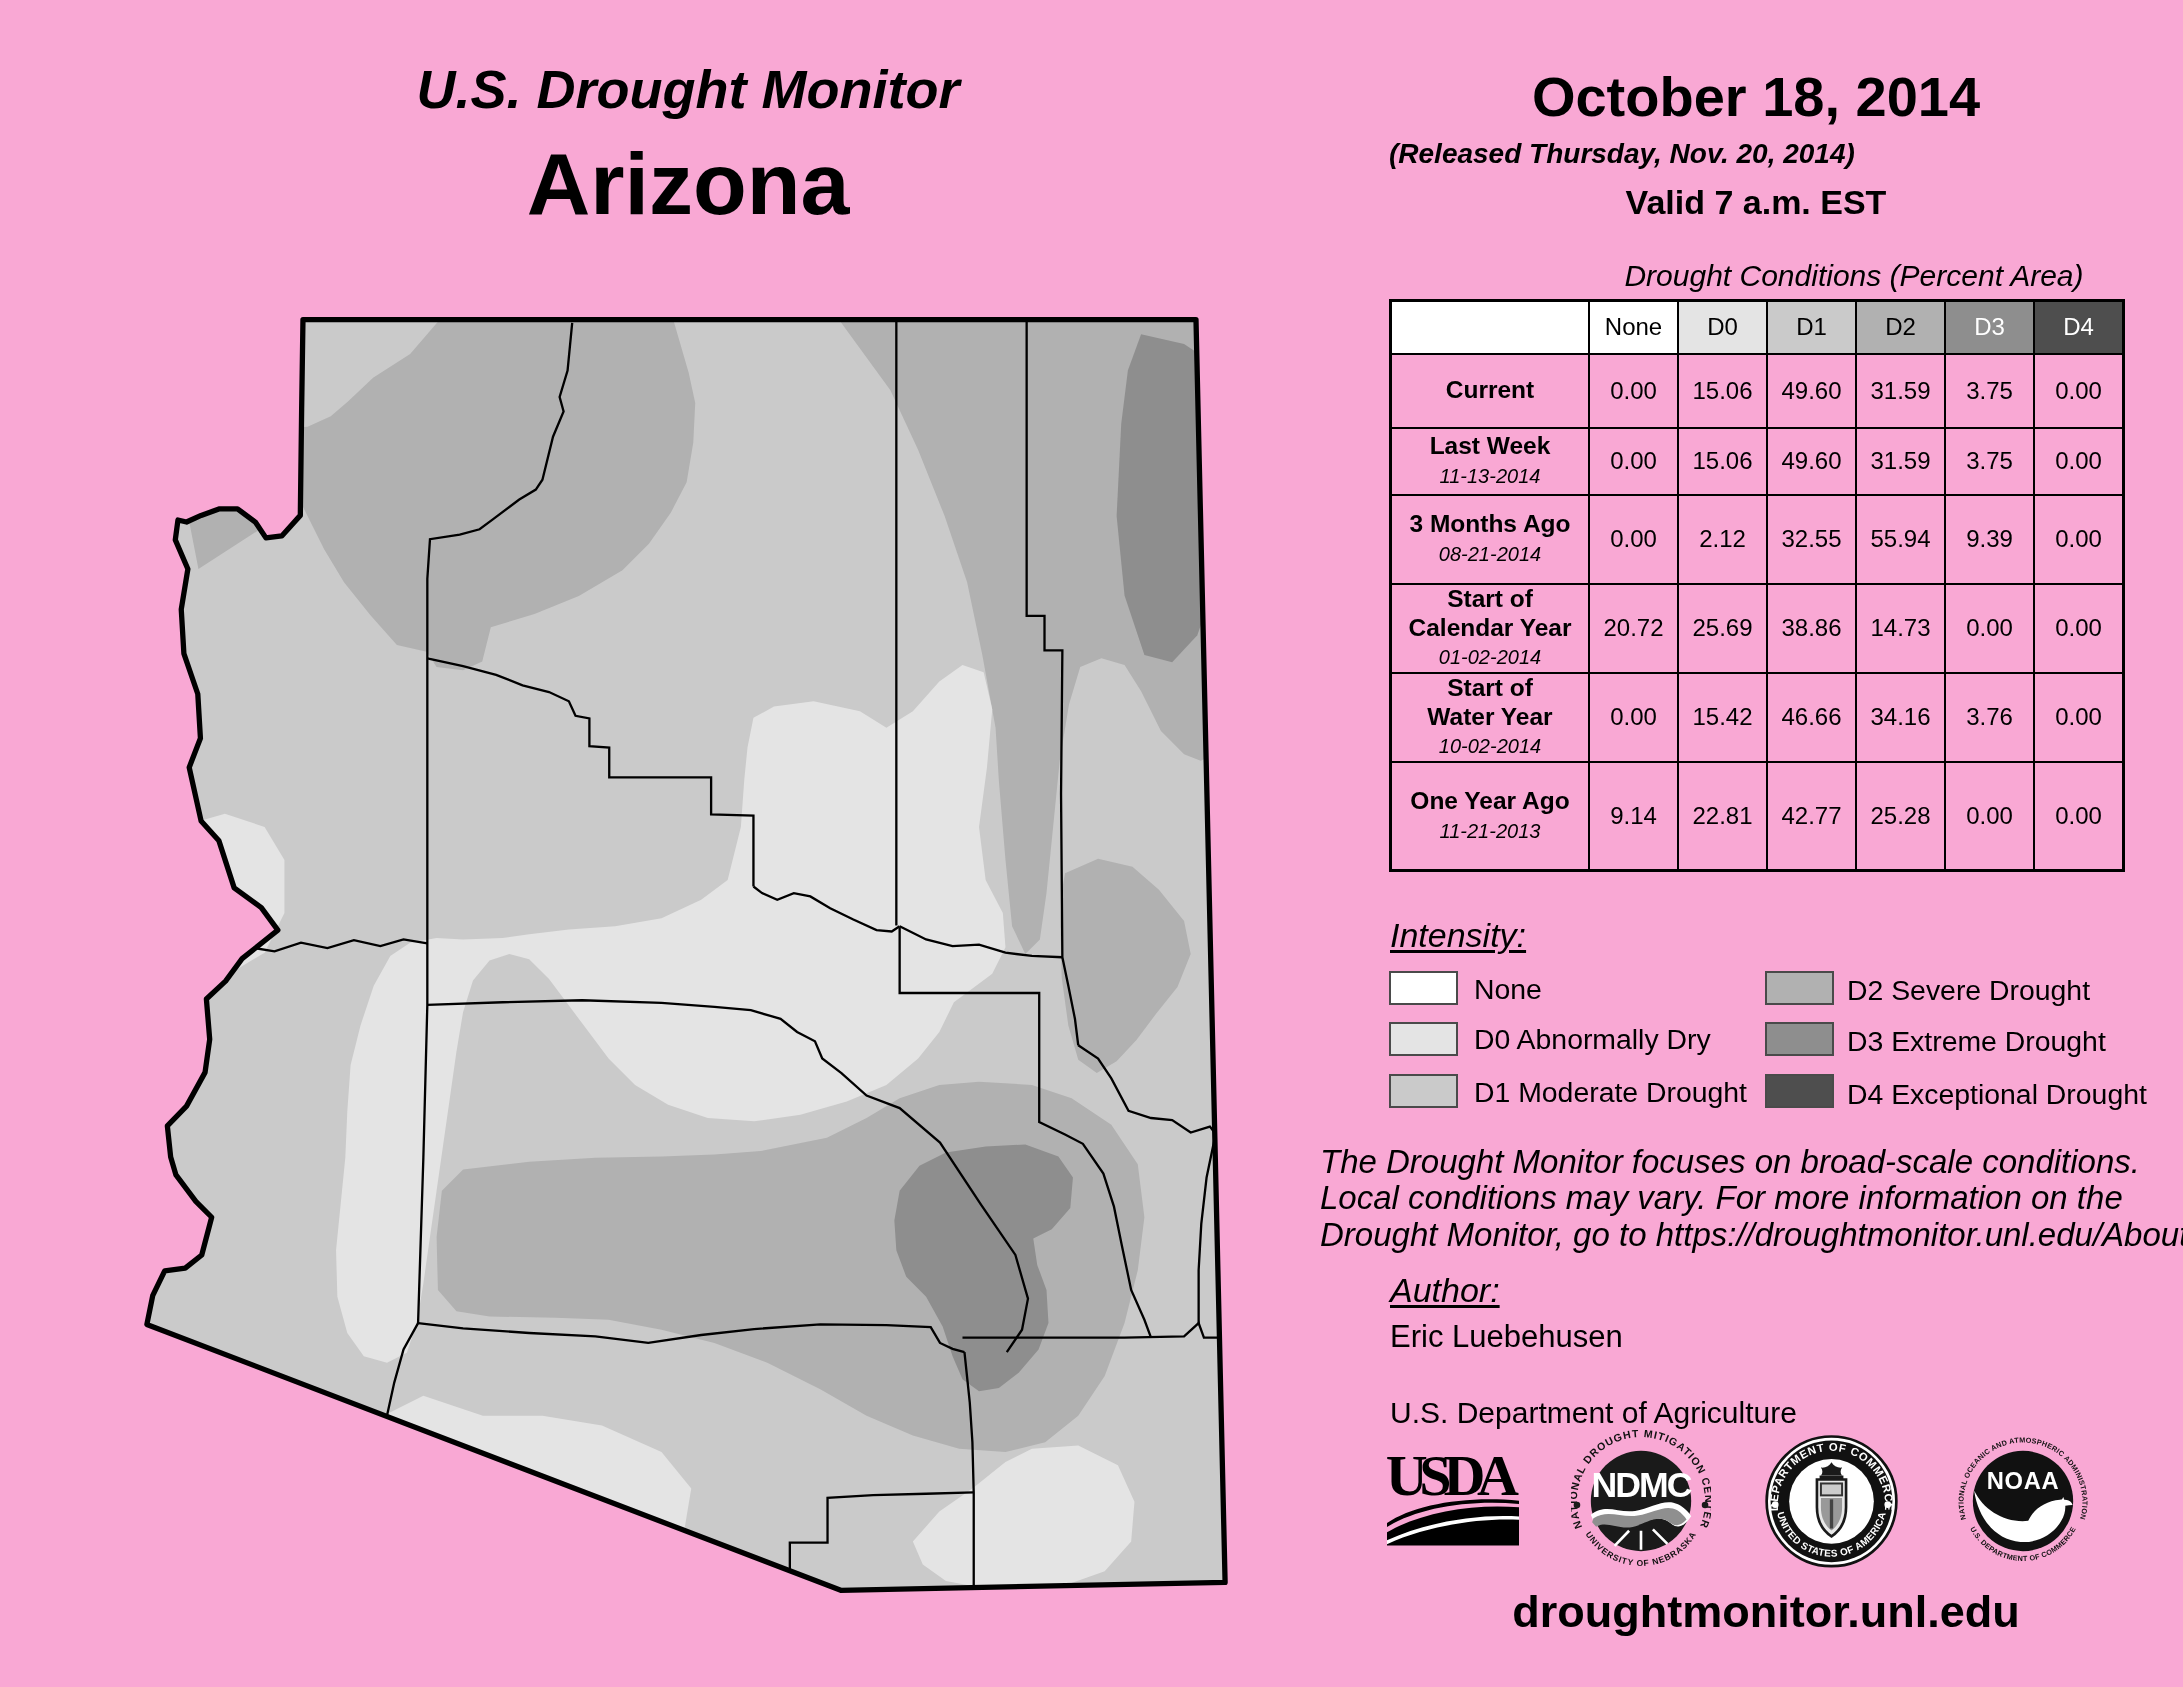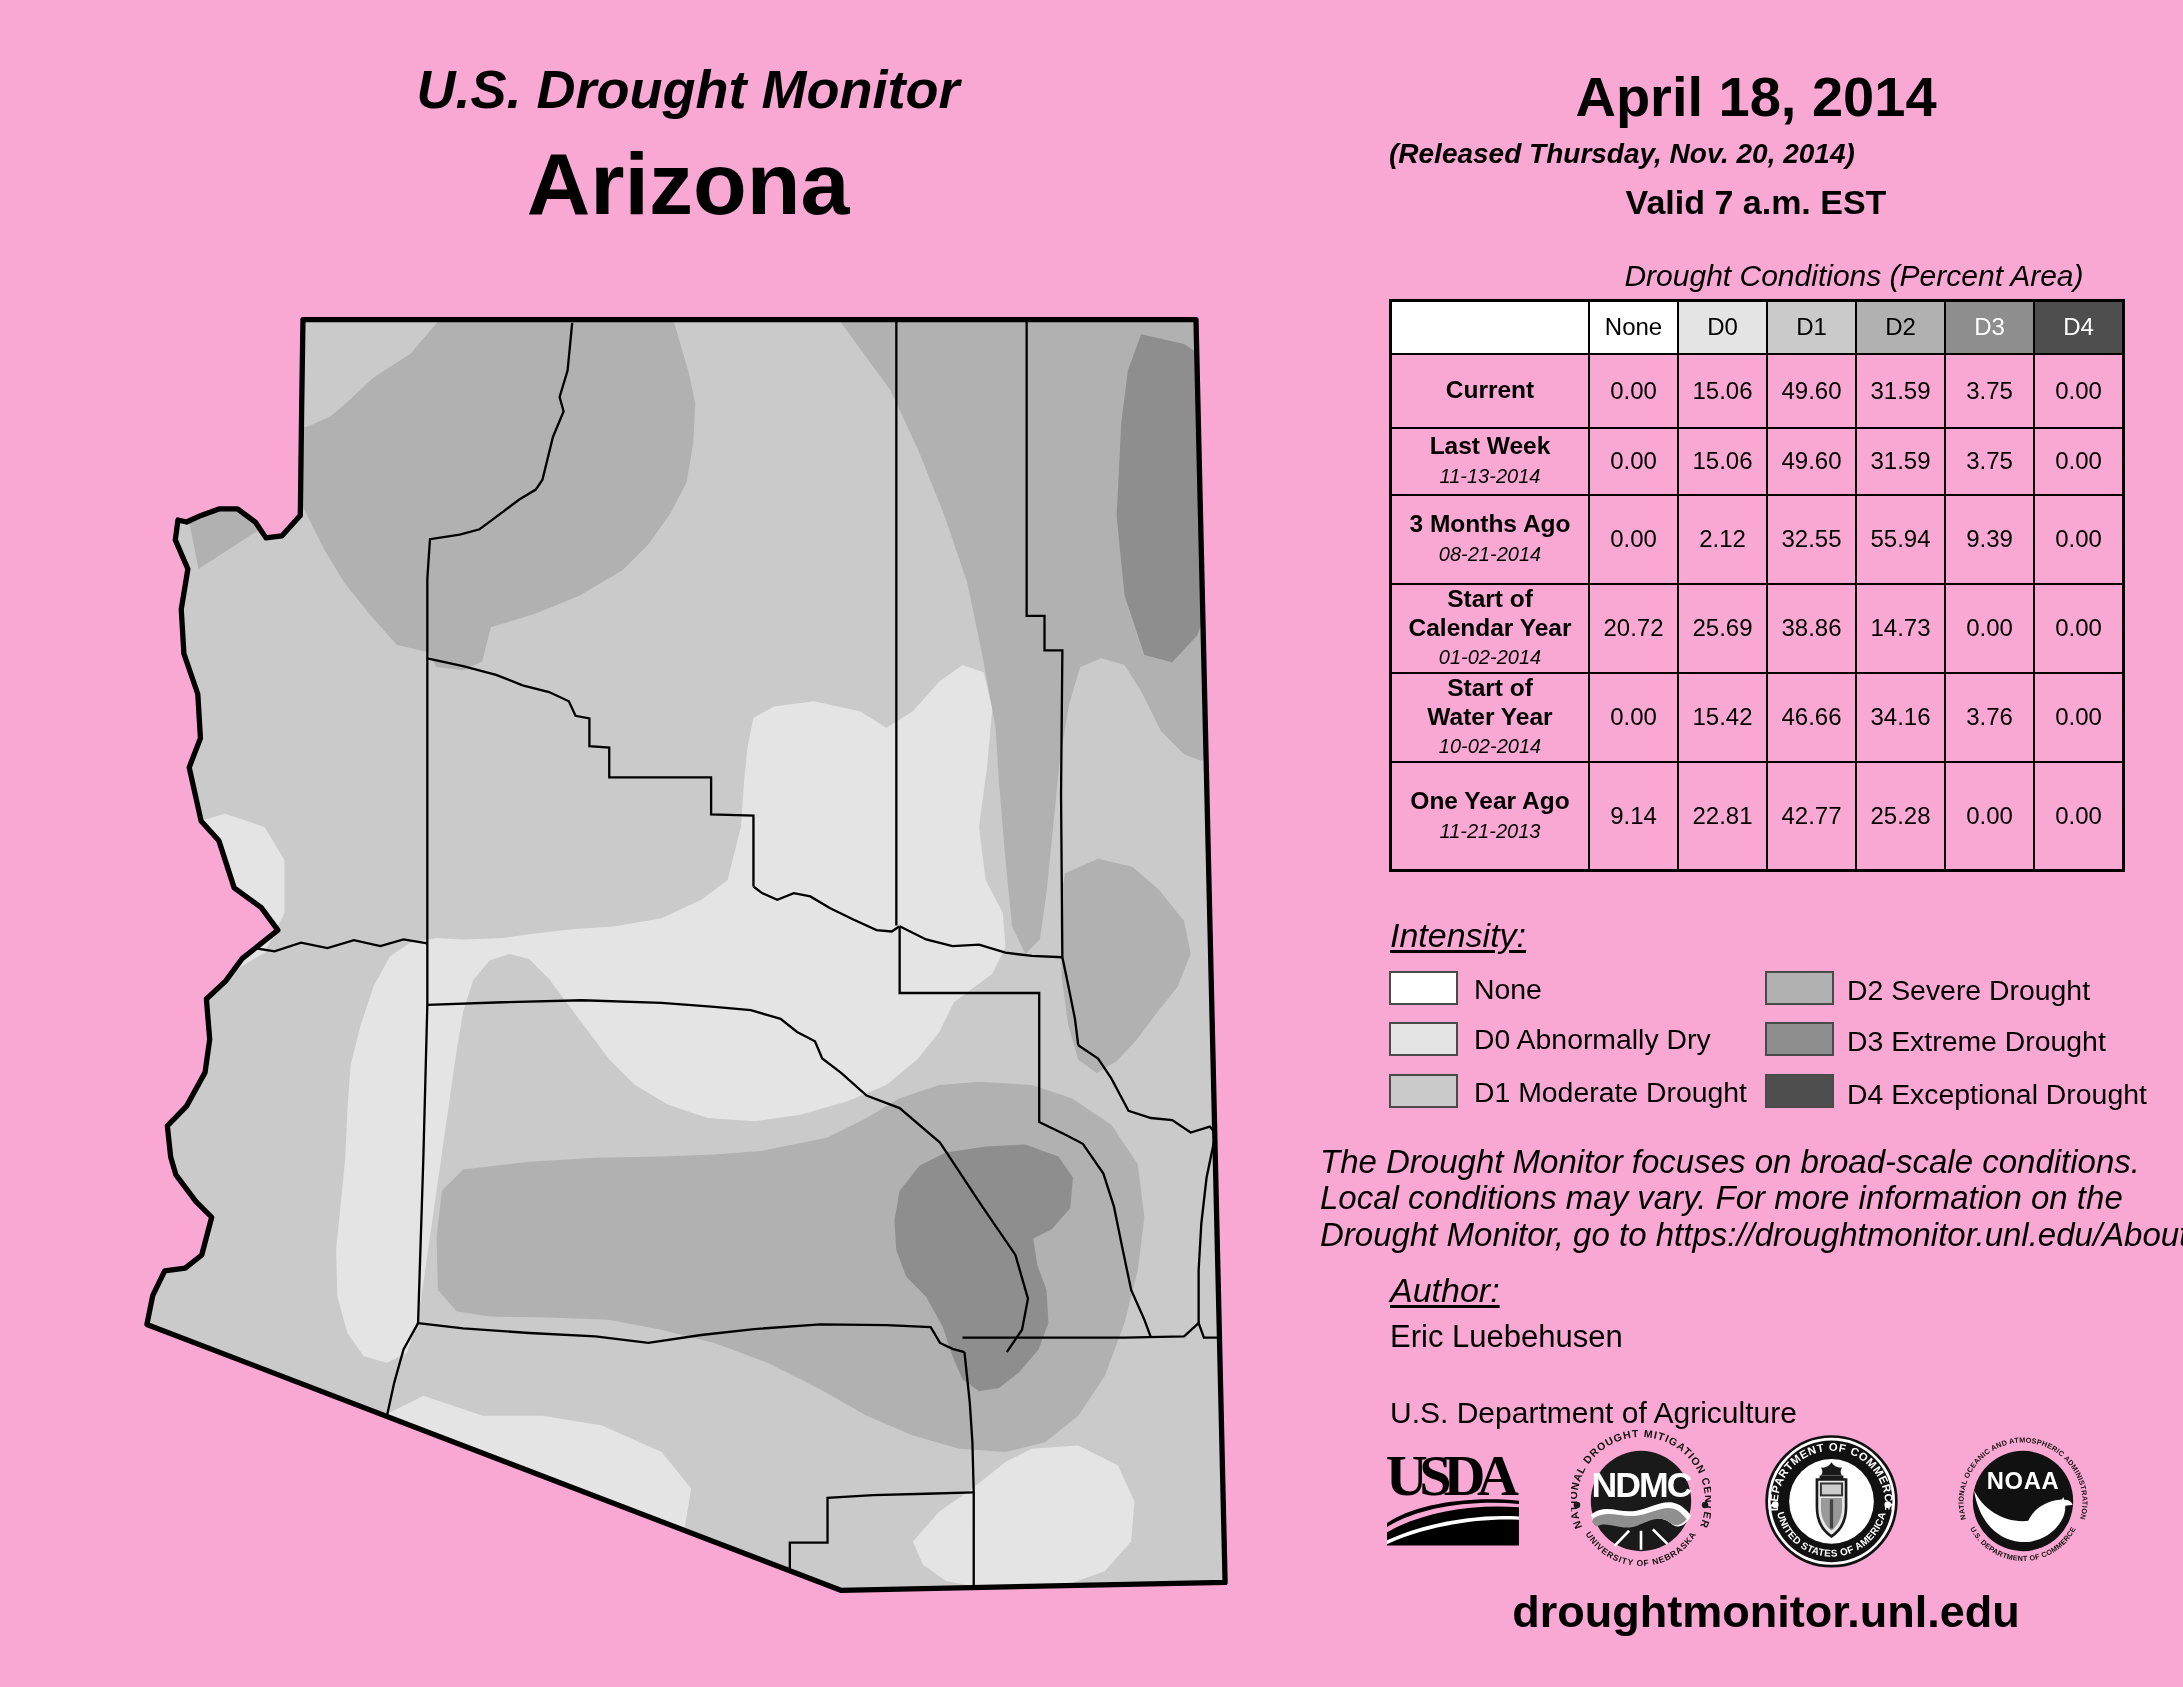--- a/index.html
+++ b/index.html
@@ -85,21 +85,21 @@
 <polyline points="1194,2403 1194,2332 1251,2332 1251,2264 1320,2260 1400,2258 1472,2256" fill="none" stroke="#000" stroke-width="3.5"></polyline>
 </g>
 
 <path d="M458,483 L456,618 L454,779 L426,810 L402,813 L386,789 L359,769 L332,769 L304,779 L282,789 L269,786 L265,816 L284,860 L274,921 L278,988 L299,1049 L303,1116 L286,1160 L304,1241 L331,1271 L354,1342 L395,1372 L420,1406 L366,1449 L341,1483 L312,1510 L317,1571 L310,1621 L282,1672 L253,1702 L258,1749 L266,1776 L296,1816 L320,1840 L305,1897 L280,1917 L249,1921 L231,1958 L222,2002 L1271,2404 L1852,2392 L1808,483 Z" fill="none" stroke="#000" stroke-width="8" stroke-linejoin="round"></path>
 </svg>
 
 <div class="abs" style="left:278px;top:58px;width:820px;text-align:center;font-size:54px;font-weight:bold;font-style:italic;">U.S.&nbsp;Drought&nbsp;Monitor</div>
 
 <div class="abs" style="left:278px;top:133px;width:820px;text-align:center;font-size:88px;font-weight:bold;">Arizona</div>
 
-<div class="abs" style="left:1389px;top:64px;width:734px;text-align:center;font-size:56px;font-weight:bold;">April 18, 2014</div>
+<div class="abs" style="left:1389px;top:64px;width:734px;text-align:center;font-size:56px;font-weight:bold;">October 18, 2014</div>
 
 <div class="abs" style="left:1389px;top:138px;width:734px;text-align:left;font-size:28px;font-weight:bold;font-style:italic;">(Released Thursday, Nov. 20, 2014)</div>
 
 <div class="abs" style="left:1389px;top:183px;width:734px;text-align:center;font-size:34px;font-weight:bold;">Valid 7 a.m. EST</div>
 
 <div class="abs" style="left:1586px;top:259px;width:536px;text-align:center;font-size:30px;font-style:italic;">Drought Conditions (Percent Area)</div>
 
 <div class="abs" style="left:1389px;top:299px;">
 <table class="dm">
 <tbody>

